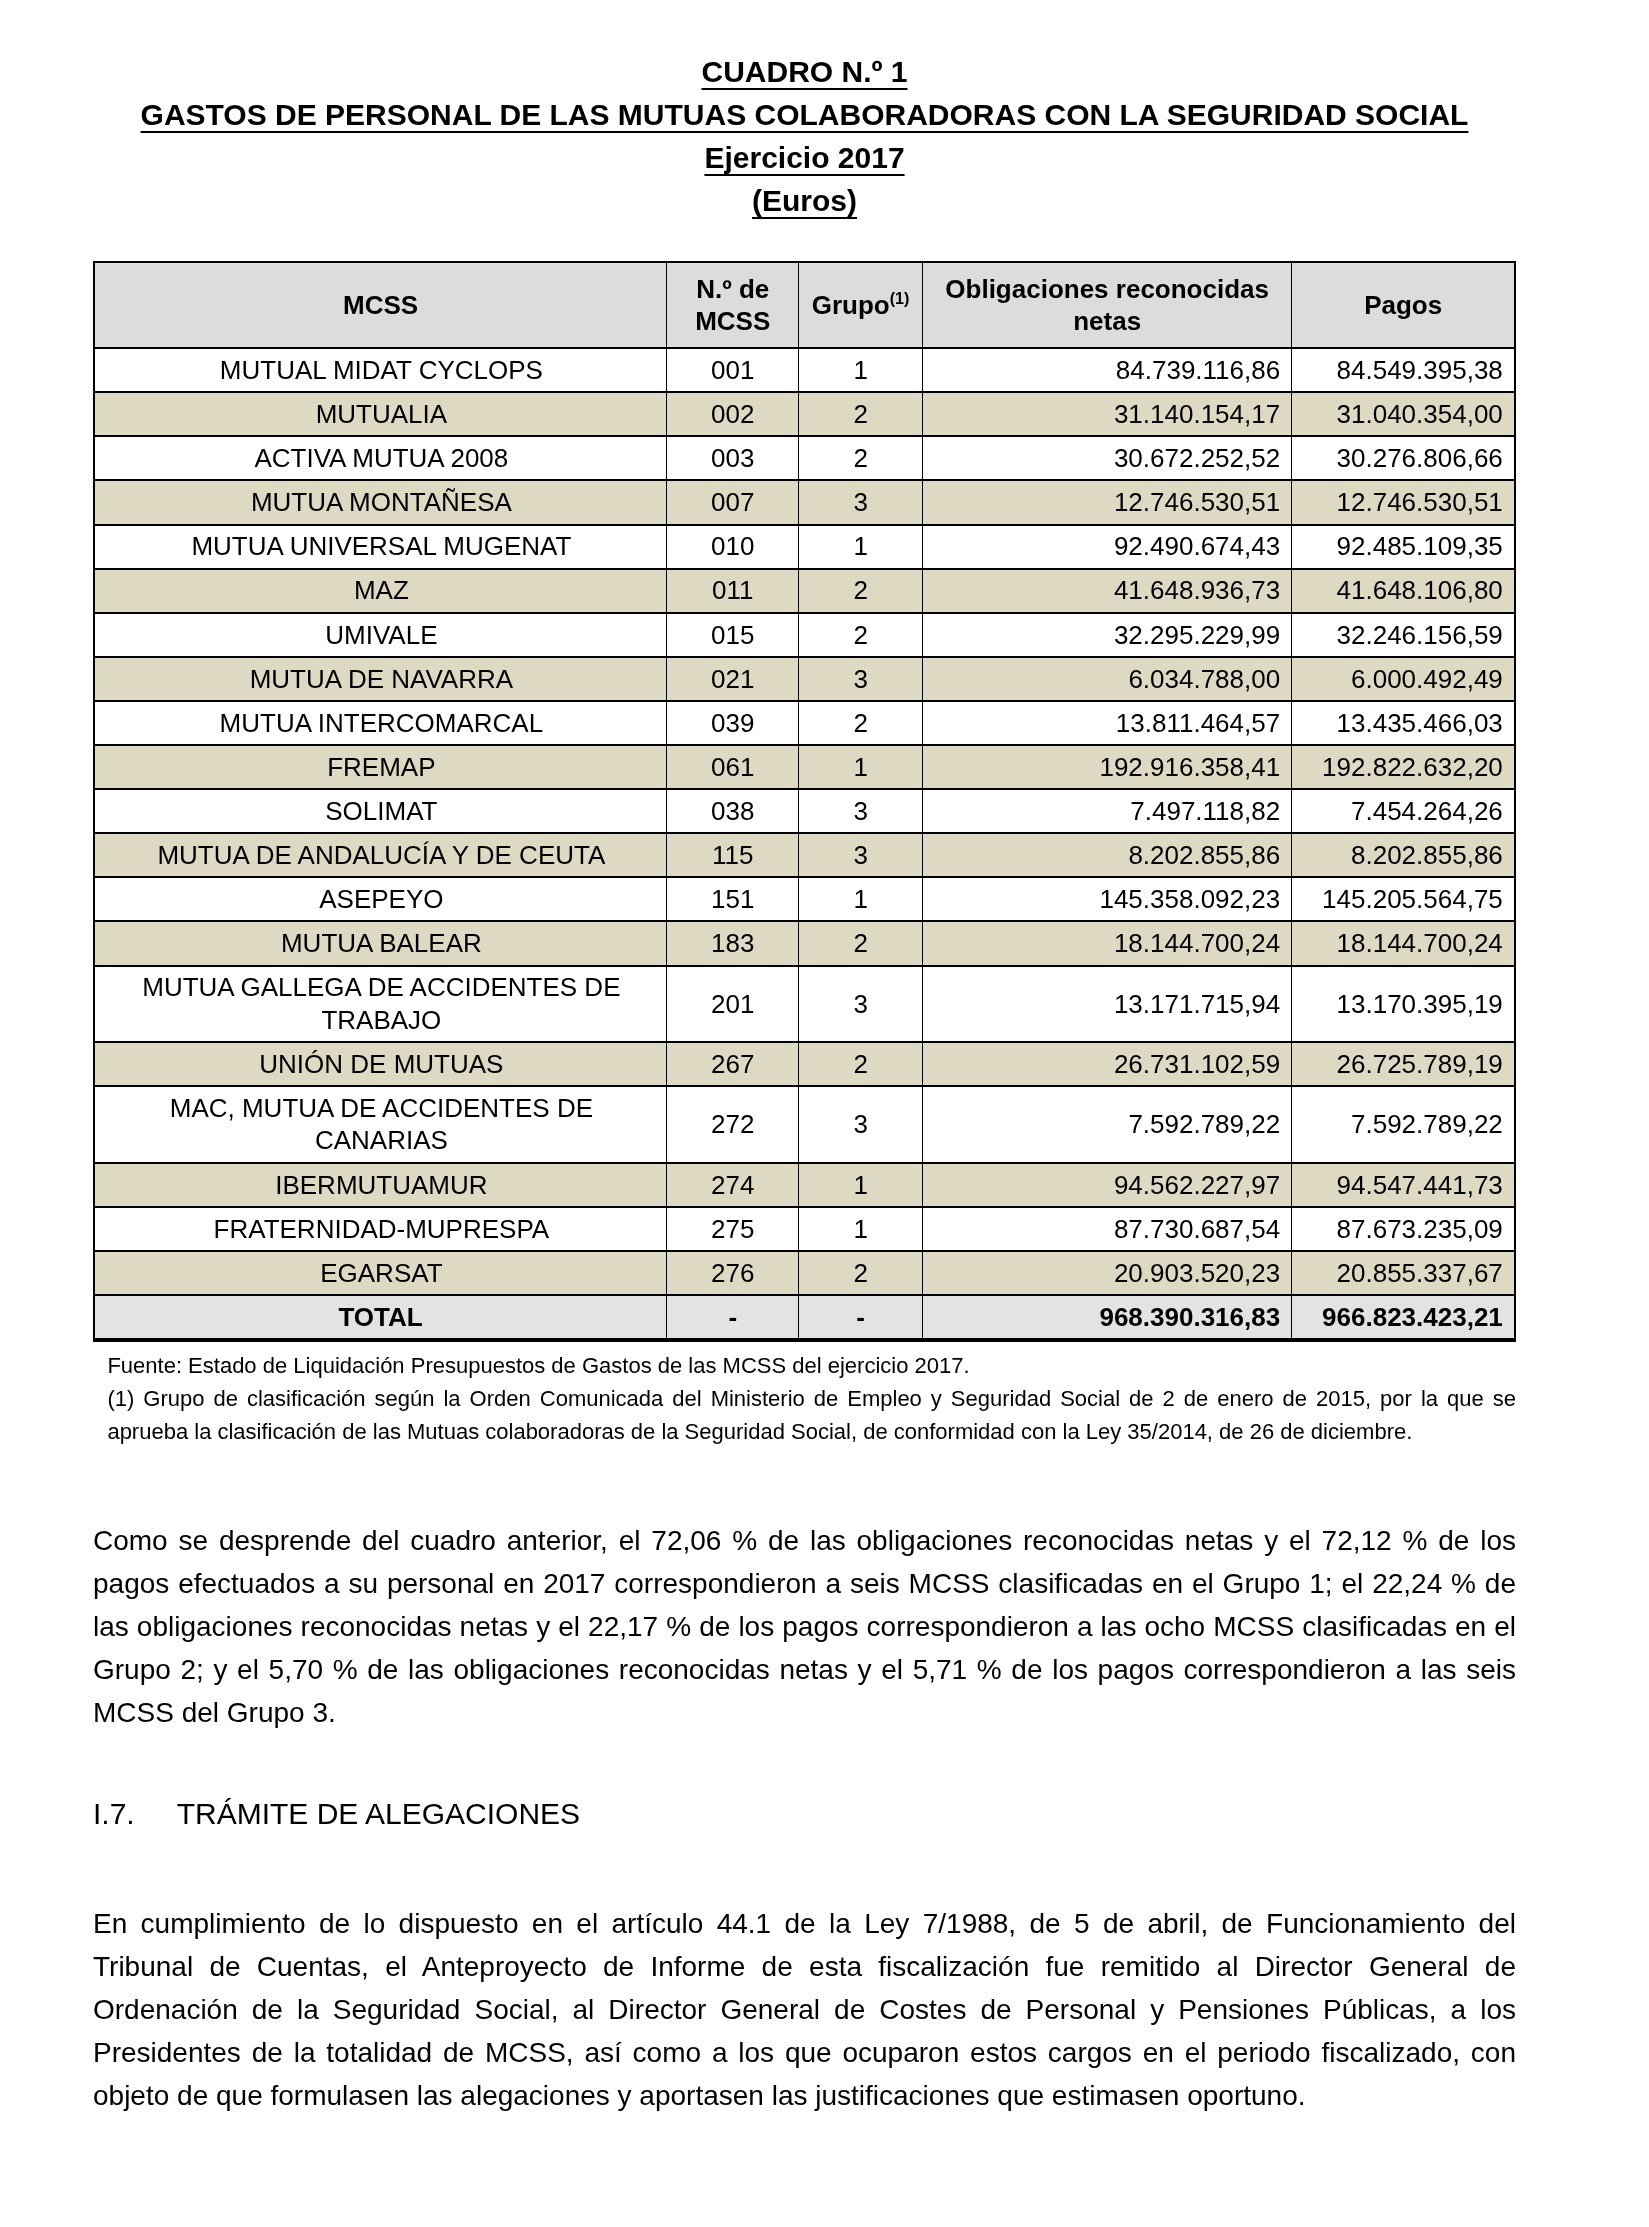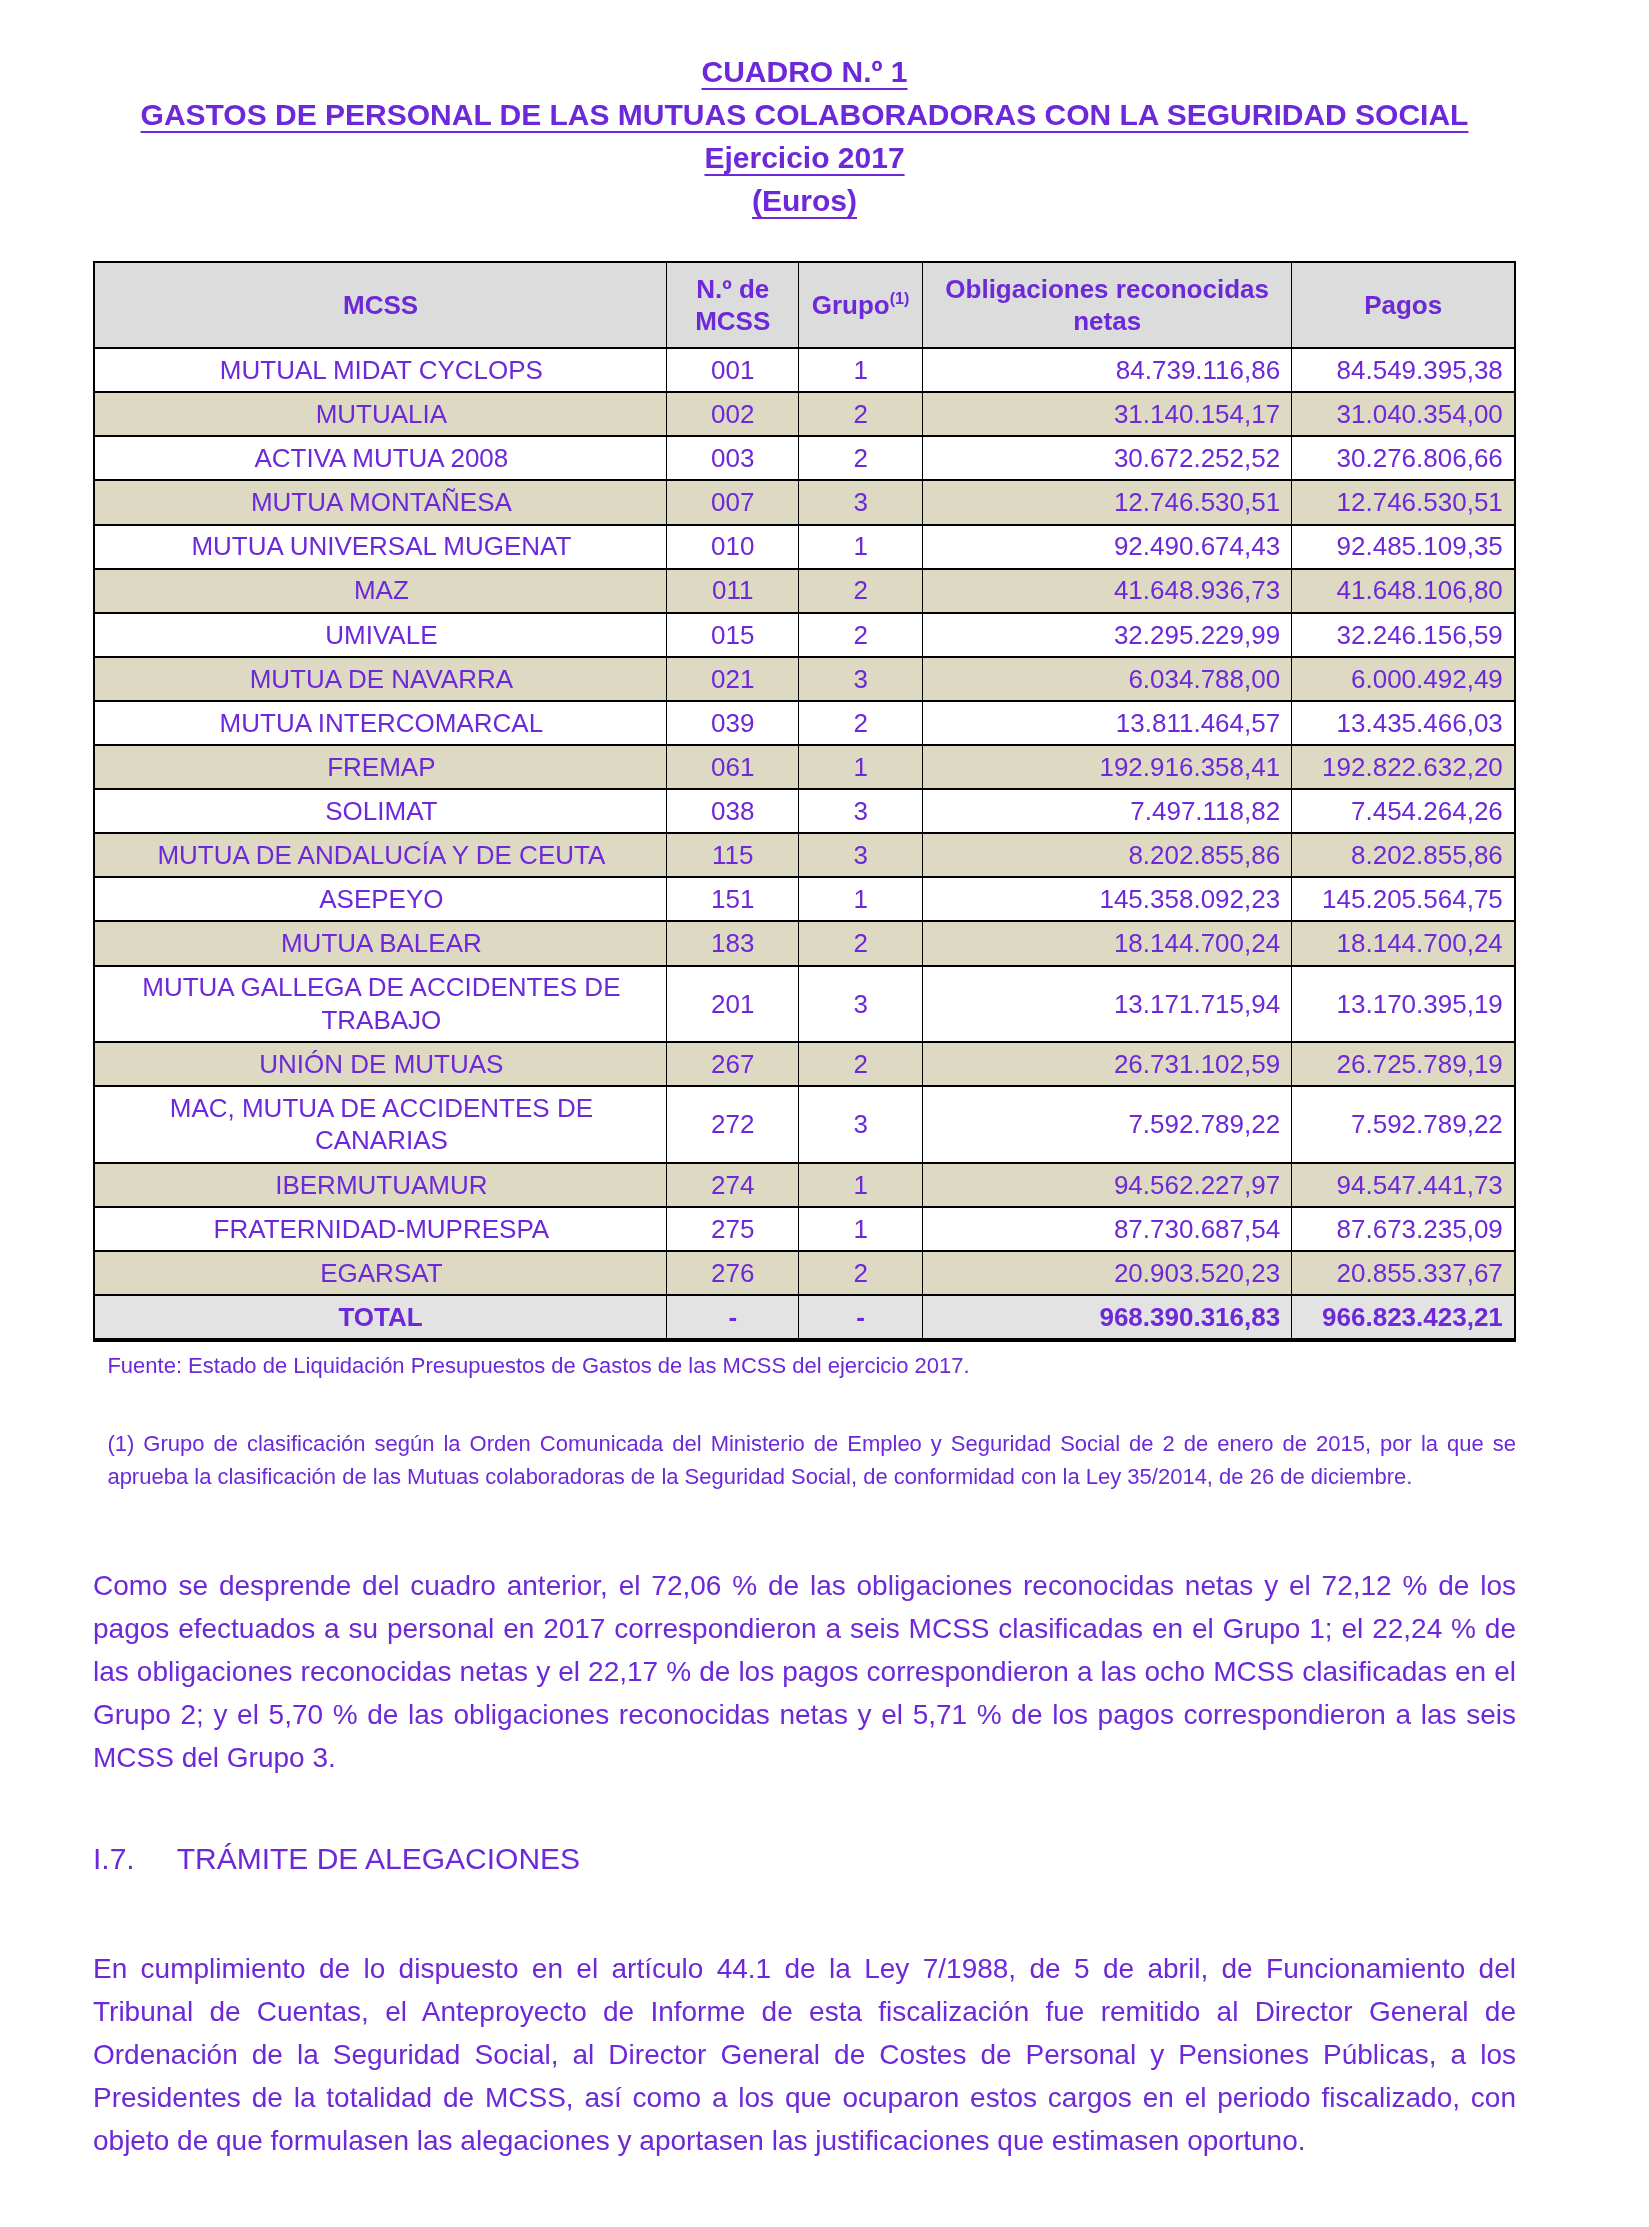--- a/index.html
+++ b/index.html
@@ -7,21 +7,21 @@
     padding: 0;
     background: #ffffff;
   }
   .page {
     position: relative;
     width: 1608px;
     min-height: 2227px;
     box-sizing: border-box;
     padding: 50px 92px 32px 93px;
     background: #ffffff;
-    color: #6d28d9;
+    color: #000000;
     font-family: "Liberation Sans", "DejaVu Sans", sans-serif;
   }
 
   
   .title-block {
     text-align: center;
     font-weight: bold;
     font-size: 30px;
     line-height: 43px;
     margin-bottom: 39px;
@@ -79,21 +79,21 @@
   }
   tfoot td.total-label { text-align: center; }
 
   
   .footnotes {
     margin-top: 6.4px;
     padding-left: 14.4px;
     font-size: 22px;
     line-height: 1.5;
   }
-  .footnotes .note-justified { text-align: justify; margin-top: 45px; }
+  .footnotes .note-justified { text-align: justify; }
   .footnotes p { margin: 0; }
 
   
   .body-paragraph {
     margin: 0;
     margin-top: 71px;
     font-size: 28px;
     line-height: 43px;
     text-align: justify;
   }

